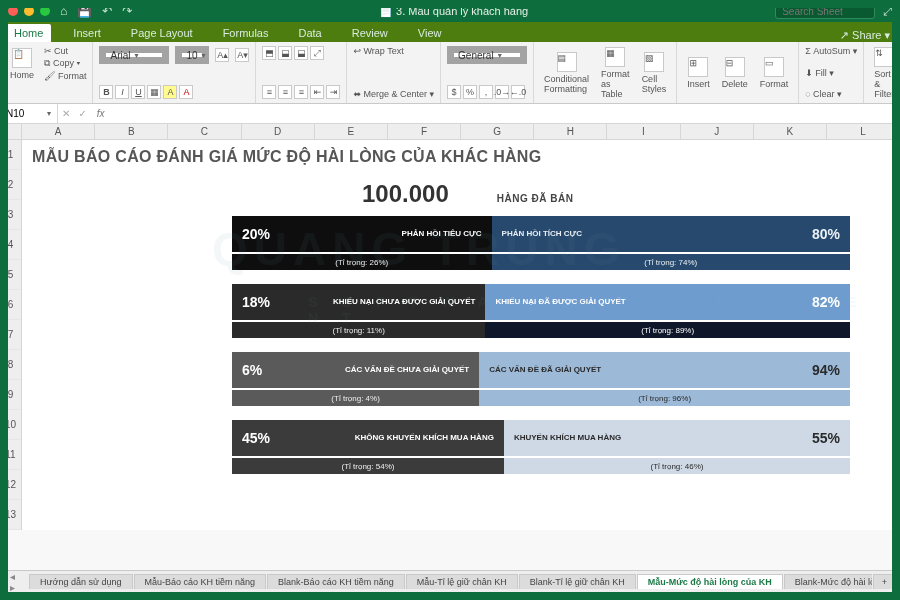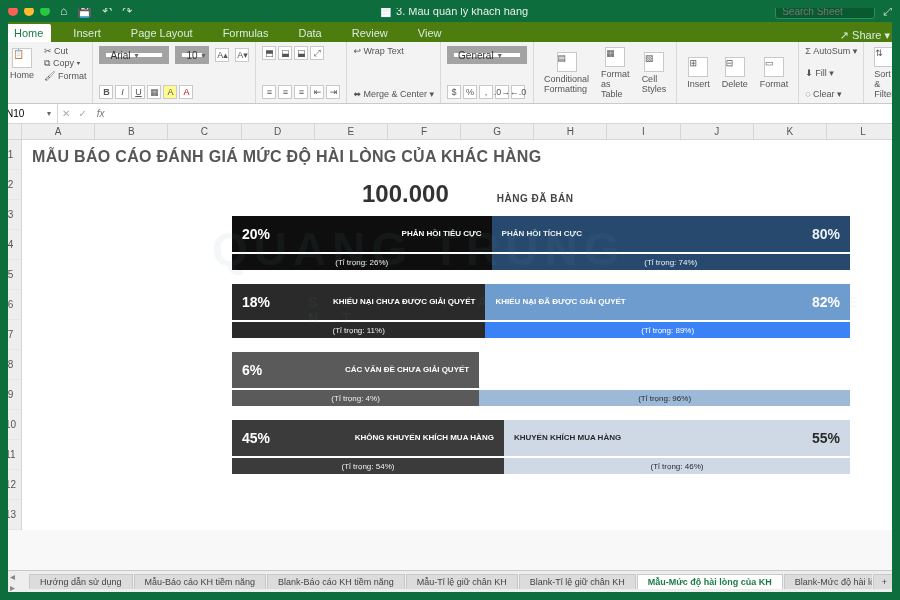--- a/index.html
+++ b/index.html
@@ -281,26 +281,30 @@
               <span class="pct">18%</span>
               <span class="lab">KHIẾU NẠI CHƯA ĐƯỢC GIẢI QUYẾT</span>
             </div>
             <div class="seg" style="background: rgb(111, 156, 207); color: rgb(255, 255, 255); flex: 1 1 0%;">
               <span class="lab">KHIẾU NẠI ĐÃ ĐƯỢC GIẢI QUYẾT</span>
               <span class="pct">82%</span>
             </div>
           </div>
           <div class="sub">
             <div class="s" style="background: rgb(42, 42, 42); width: 41%;">(Tỉ trọng: 11%)</div>
-            <div class="s" style="background: #3b82f6; color: rgb(255, 255, 255); flex: 1 1 0%;">(Tỉ trọng: 89%)</div>
+            <div class="s" style="background: #0f172a; color: rgb(255, 255, 255); flex: 1 1 0%;">(Tỉ trọng: 89%)</div>
           </div>
           <div class="bar">
             <div class="seg" style="background: rgb(90, 90, 90); width: 40%;">
               <span class="pct">6%</span>
               <span class="lab">CÁC VẤN ĐỀ CHƯA GIẢI QUYẾT</span>
+            </div>
+            <div class="seg" style="background: rgb(156, 185, 216); color: rgb(42, 42, 42); flex: 1 1 0%;">
+              <span class="lab">CÁC VẤN ĐỀ ĐÃ GIẢI QUYẾT</span>
+              <span class="pct">94%</span>
             </div>
           </div>
           <div class="sub">
             <div class="s" style="background: rgb(90, 90, 90); width: 40%;">(Tỉ trọng: 4%)</div>
             <div class="s" style="background: rgb(156, 185, 216); color: rgb(42, 42, 42); flex: 1 1 0%;">(Tỉ trọng: 96%)</div>
           </div>
           <div class="bar">
             <div class="seg" style="background: rgb(59, 59, 59); width: 44%;">
               <span class="pct">45%</span>
               <span class="lab">KHÔNG KHUYẾN KHÍCH MUA HÀNG</span>

